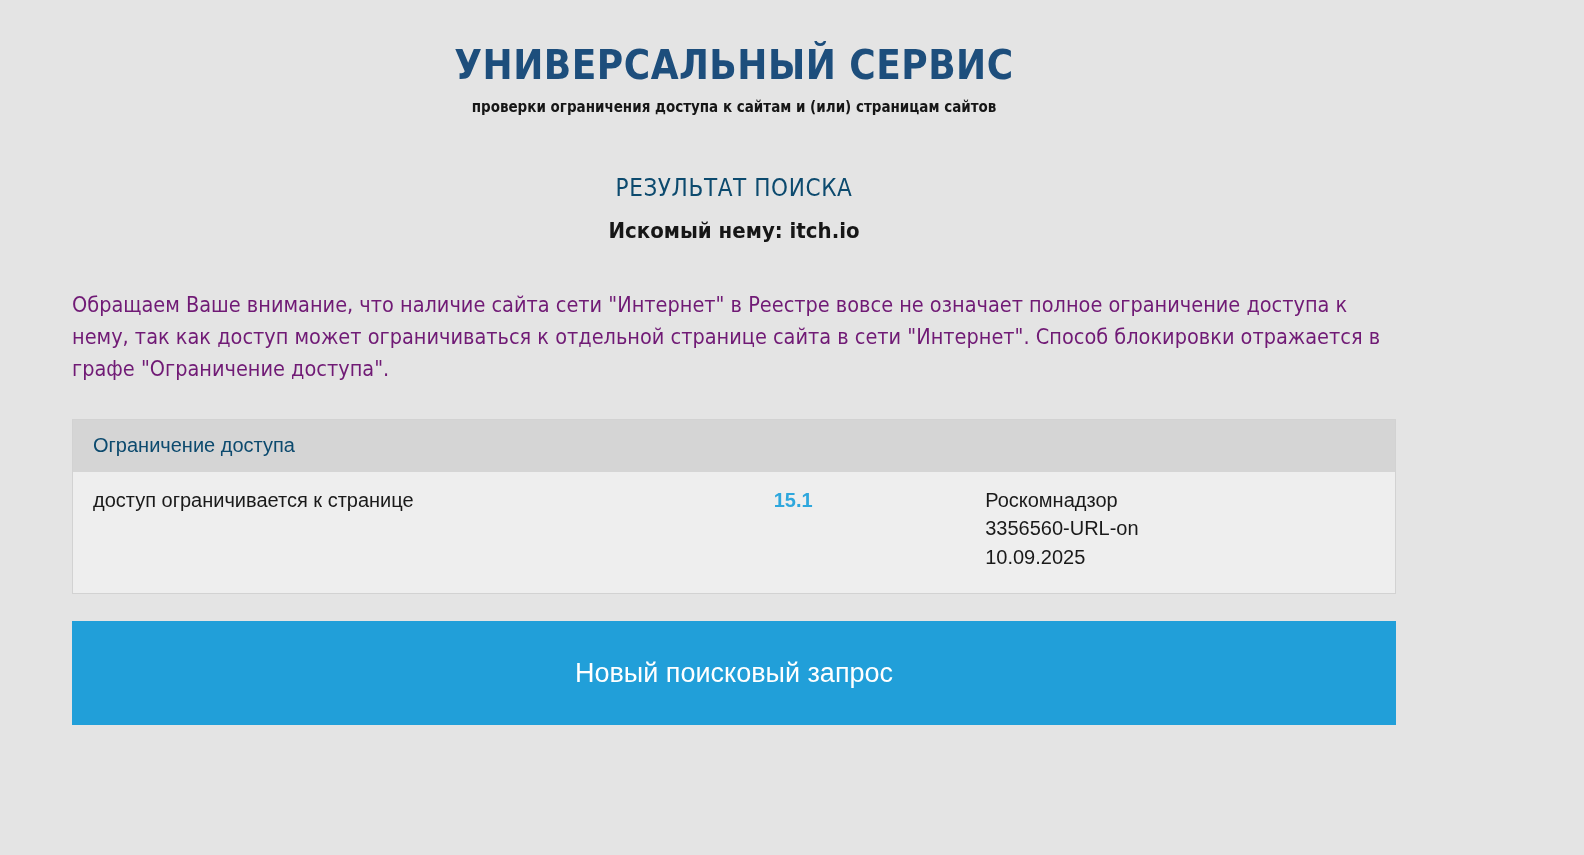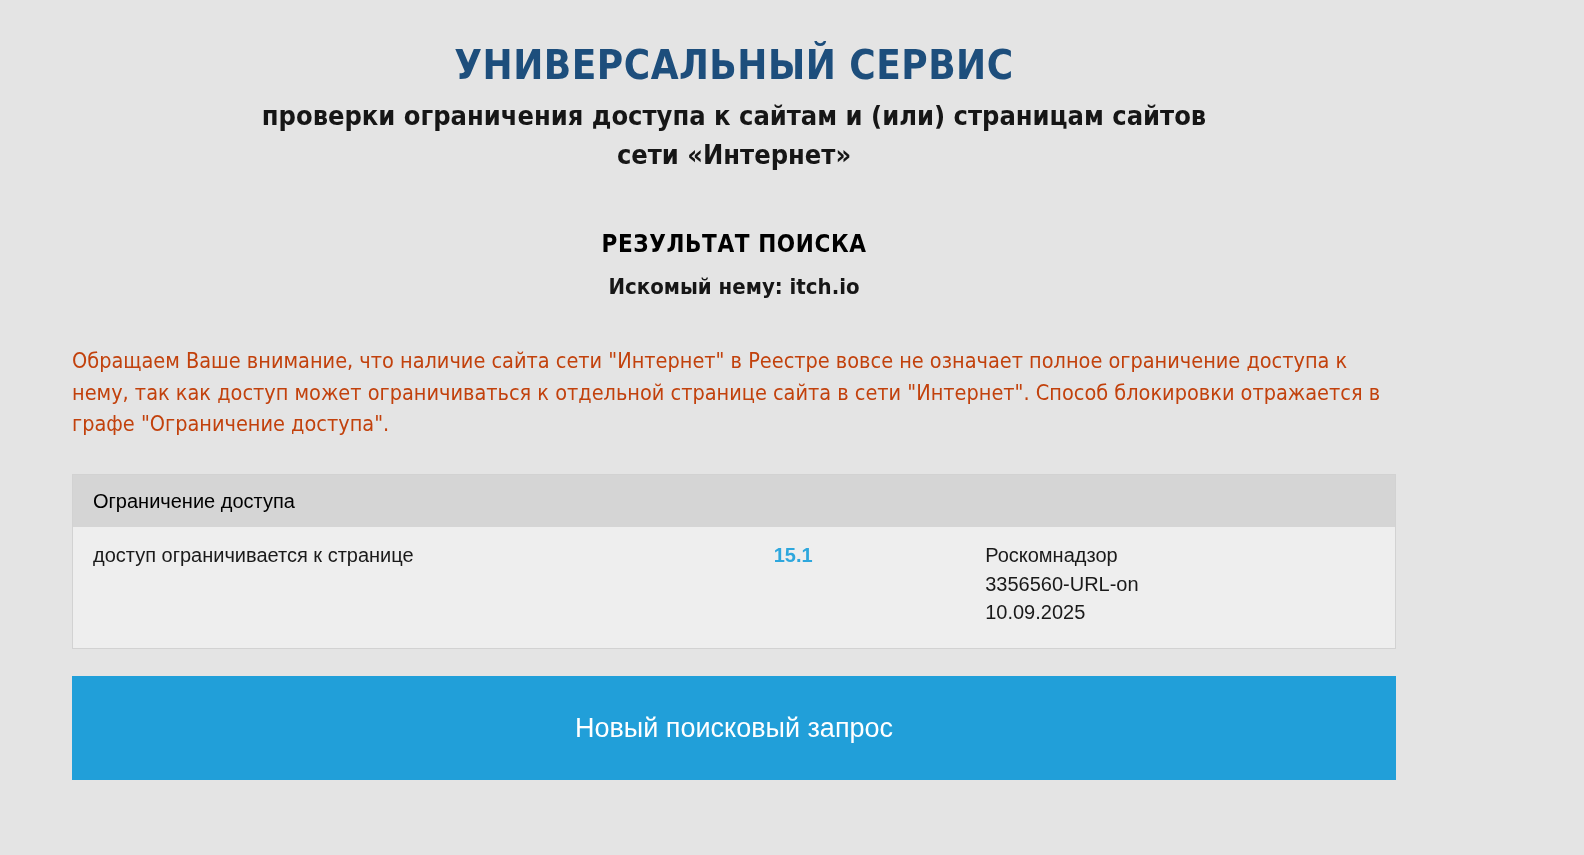--- a/index.html
+++ b/index.html
@@ -34,55 +34,55 @@
     font-size: 40px;
     font-weight: bold;
     letter-spacing: 0.5px;
     line-height: 1.08;
     font-family: "DejaVu Sans Condensed", "Liberation Sans Narrow", "Liberation Sans", sans-serif;
     font-stretch: condensed;
   }
   .site-subtitle {
     margin: 10px 0 0 0;
     color: #161616;
-    font-size: 27px;
+    font-size: 15px;
     font-weight: bold;
     line-height: 1.42;
     font-stretch: condensed;
   }
   .site-subtitle .sub-line {
     display: block;
   }
 
   
   .result-block {
     text-align: center;
     margin-top: 56px;
   }
   .result-title {
     margin: 16px;
-    color: #000000;
+    color: #0c4a6e;
     font-size: 24px;
-    font-weight: bold;
+    font-weight: normal;
     letter-spacing: 0.6px;
     font-stretch: condensed;
   }
   .result-query {
     margin: 14px 0 0 0;
     color: #161616;
     font-size: 22px;
     font-weight: bold;
     font-stretch: condensed;
   }
 
   
   .notice {
     margin: 46px 0 0 0;
     padding: 0 72px 0 72px;
-    color: #c2410c;
+    color: #701a75;
     font-size: 21.5px;
     font-weight: normal;
     line-height: 1.48;
     font-stretch: condensed;
     max-width: 1420px;
   }
 
   
   .table-wrap {
     margin: 34px 72px 0 72px;
@@ -91,21 +91,21 @@
     box-sizing: border-box;
   }
   table.results {
     width: 100%;
     border-collapse: collapse;
     font-family: "Liberation Sans", "DejaVu Sans", sans-serif;
     font-stretch: normal;
   }
   table.results thead th {
     background: #d5d5d5;
-    color: #000000;
+    color: #0c4a6e;
     font-size: 20px;
     font-weight: normal;
     text-align: left;
     padding: 14px 0 14px 20px;
     border: 0;
     height: 24px;
   }
   table.results thead th.col-restriction { width: 53%; }
   table.results thead th.col-code        { width: 16%; }
   table.results thead th.col-authority   { width: 31%; padding-left: 0; }
@@ -151,21 +151,20 @@
 </style>
 </head>
 <body>
 
 <div class="page">
 
   <div class="header">
     <h1 class="site-title">УНИВЕРСАЛЬНЫЙ СЕРВИС</h1>
     <p class="site-subtitle">
       <span class="sub-line">проверки ограничения доступа к сайтам и (или) страницам сайтов</span>
-      <span class="sub-line">сети «Интернет»</span>
     </p>
   </div>
 
   <div class="result-block">
     <h2 class="result-title">РЕЗУЛЬТАТ ПОИСКА</h2>
     <p class="result-query">Искомый нему: itch.io</p>
   </div>
 
   <p class="notice">Обращаем Ваше внимание, что наличие сайта сети "Интернет" в Реестре вовсе не означает полное ограничение доступа к нему, так как доступ может ограничиваться к отдельной странице сайта в сети "Интернет". Способ блокировки отражается в графе "Ограничение доступа".</p>
 

